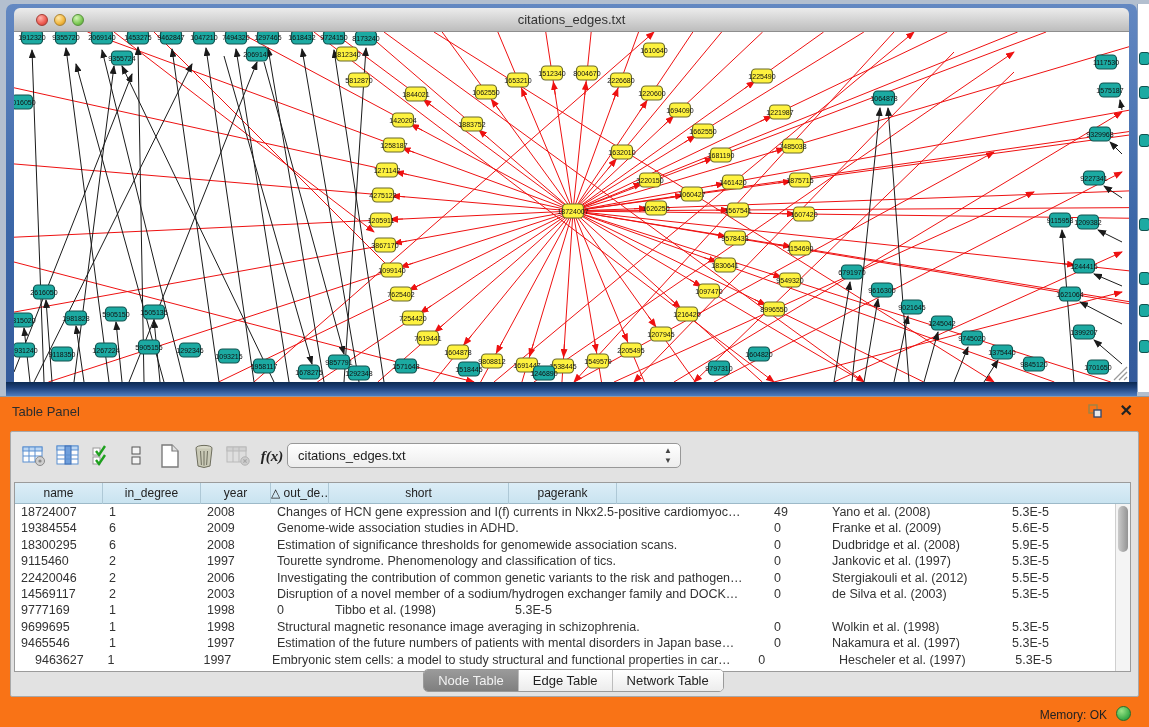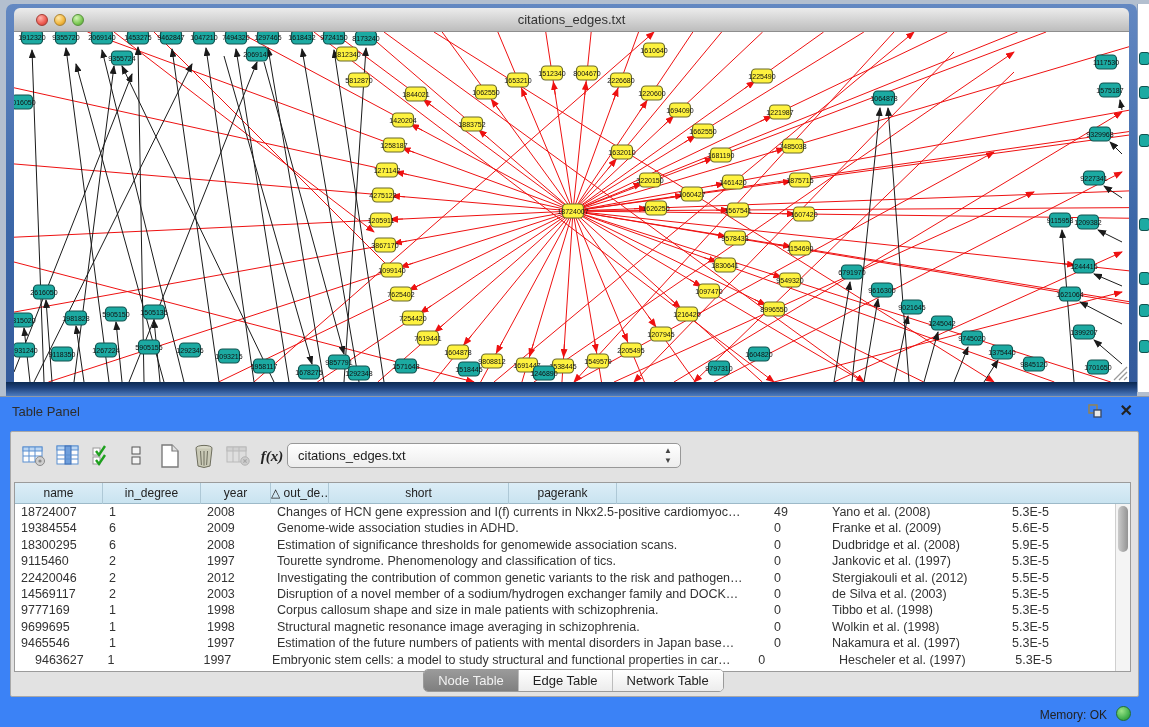--- a/index.html
+++ b/index.html
@@ -46,21 +46,21 @@
     background:#ffffff; border-left:1px solid #8aa0c0;
   }
   .sliver-node {
     position:absolute; left:1px; width:11px; height:13px; border-radius:3px;
     background:#1caaa2; border:1px solid #11534f;
   }
 
   
   #table-panel {
     position:absolute; left:0; top:396px; width:1149px; height:331px;
-    background:#3b82f6; border-top:1px solid #8f99a6;
+    background:#f97316; border-top:1px solid #8f99a6;
   }
   #panel-header { position:absolute; left:0; top:0; right:0; height:28px; }
   #panel-header .ptitle { position:absolute; left:12px; top:7px; font-size:13px; color:#2d2d2d; }
   #float-icon { position:absolute; right:46px; top:6px; width:16px; height:16px; cursor:pointer; }
   #close-icon { position:absolute; right:16px; top:4px; font-size:16px; font-weight:bold; color:#222; cursor:pointer; }
 
   #inset {
     position:absolute; left:10px; top:34px; width:1129px; height:266px;
     background:#e2e2e2; border:1px solid #a8a8a8; border-radius:2px;
   }
@@ -844,40 +844,39 @@
             <div class="td" style="width: 98px;">2</div>
             <div class="td" style="width: 70px;">1997</div>
             <div class="td" style="width: 497px;">Tourette syndrome. Phenomenology and classification of tics.</div>
             <div class="td" style="width: 58px;">0</div>
             <div class="td" style="width: 180px;">Jankovic et al. (1997)</div>
             <div class="td" style="width: 108px;">5.3E-5</div>
           </div>
           <div class="tr">
             <div class="td" style="width: 88px;">22420046</div>
             <div class="td" style="width: 98px;">2</div>
-            <div class="td" style="width: 70px;">2012</div>
+            <div class="td" style="width: 70px;">2006</div>
             <div class="td" style="width: 497px;">Investigating the contribution of common genetic variants to the risk and pathogen…</div>
             <div class="td" style="width: 58px;">0</div>
             <div class="td" style="width: 180px;">Stergiakouli et al. (2012)</div>
             <div class="td" style="width: 108px;">5.5E-5</div>
           </div>
           <div class="tr">
             <div class="td" style="width: 88px;">14569117</div>
             <div class="td" style="width: 98px;">2</div>
             <div class="td" style="width: 70px;">2003</div>
             <div class="td" style="width: 497px;">Disruption of a novel member of a sodium/hydrogen exchanger family and DOCK…</div>
             <div class="td" style="width: 58px;">0</div>
             <div class="td" style="width: 180px;">de Silva et al. (2003)</div>
             <div class="td" style="width: 108px;">5.3E-5</div>
           </div>
           <div class="tr">
             <div class="td" style="width: 88px;">9777169</div>
             <div class="td" style="width: 98px;">1</div>
             <div class="td" style="width: 70px;">1998</div>
-            <div class="td" style="width: 497px;">Corpus callosum shape and size in male patients with schizophrenia.</div>
             <div class="td" style="width: 58px;">0</div>
             <div class="td" style="width: 180px;">Tibbo et al. (1998)</div>
             <div class="td" style="width: 108px;">5.3E-5</div>
           </div>
           <div class="tr">
             <div class="td" style="width: 88px;">9699695</div>
             <div class="td" style="width: 98px;">1</div>
             <div class="td" style="width: 70px;">1998</div>
             <div class="td" style="width: 497px;">Structural magnetic resonance image averaging in schizophrenia.</div>
             <div class="td" style="width: 58px;">0</div>

